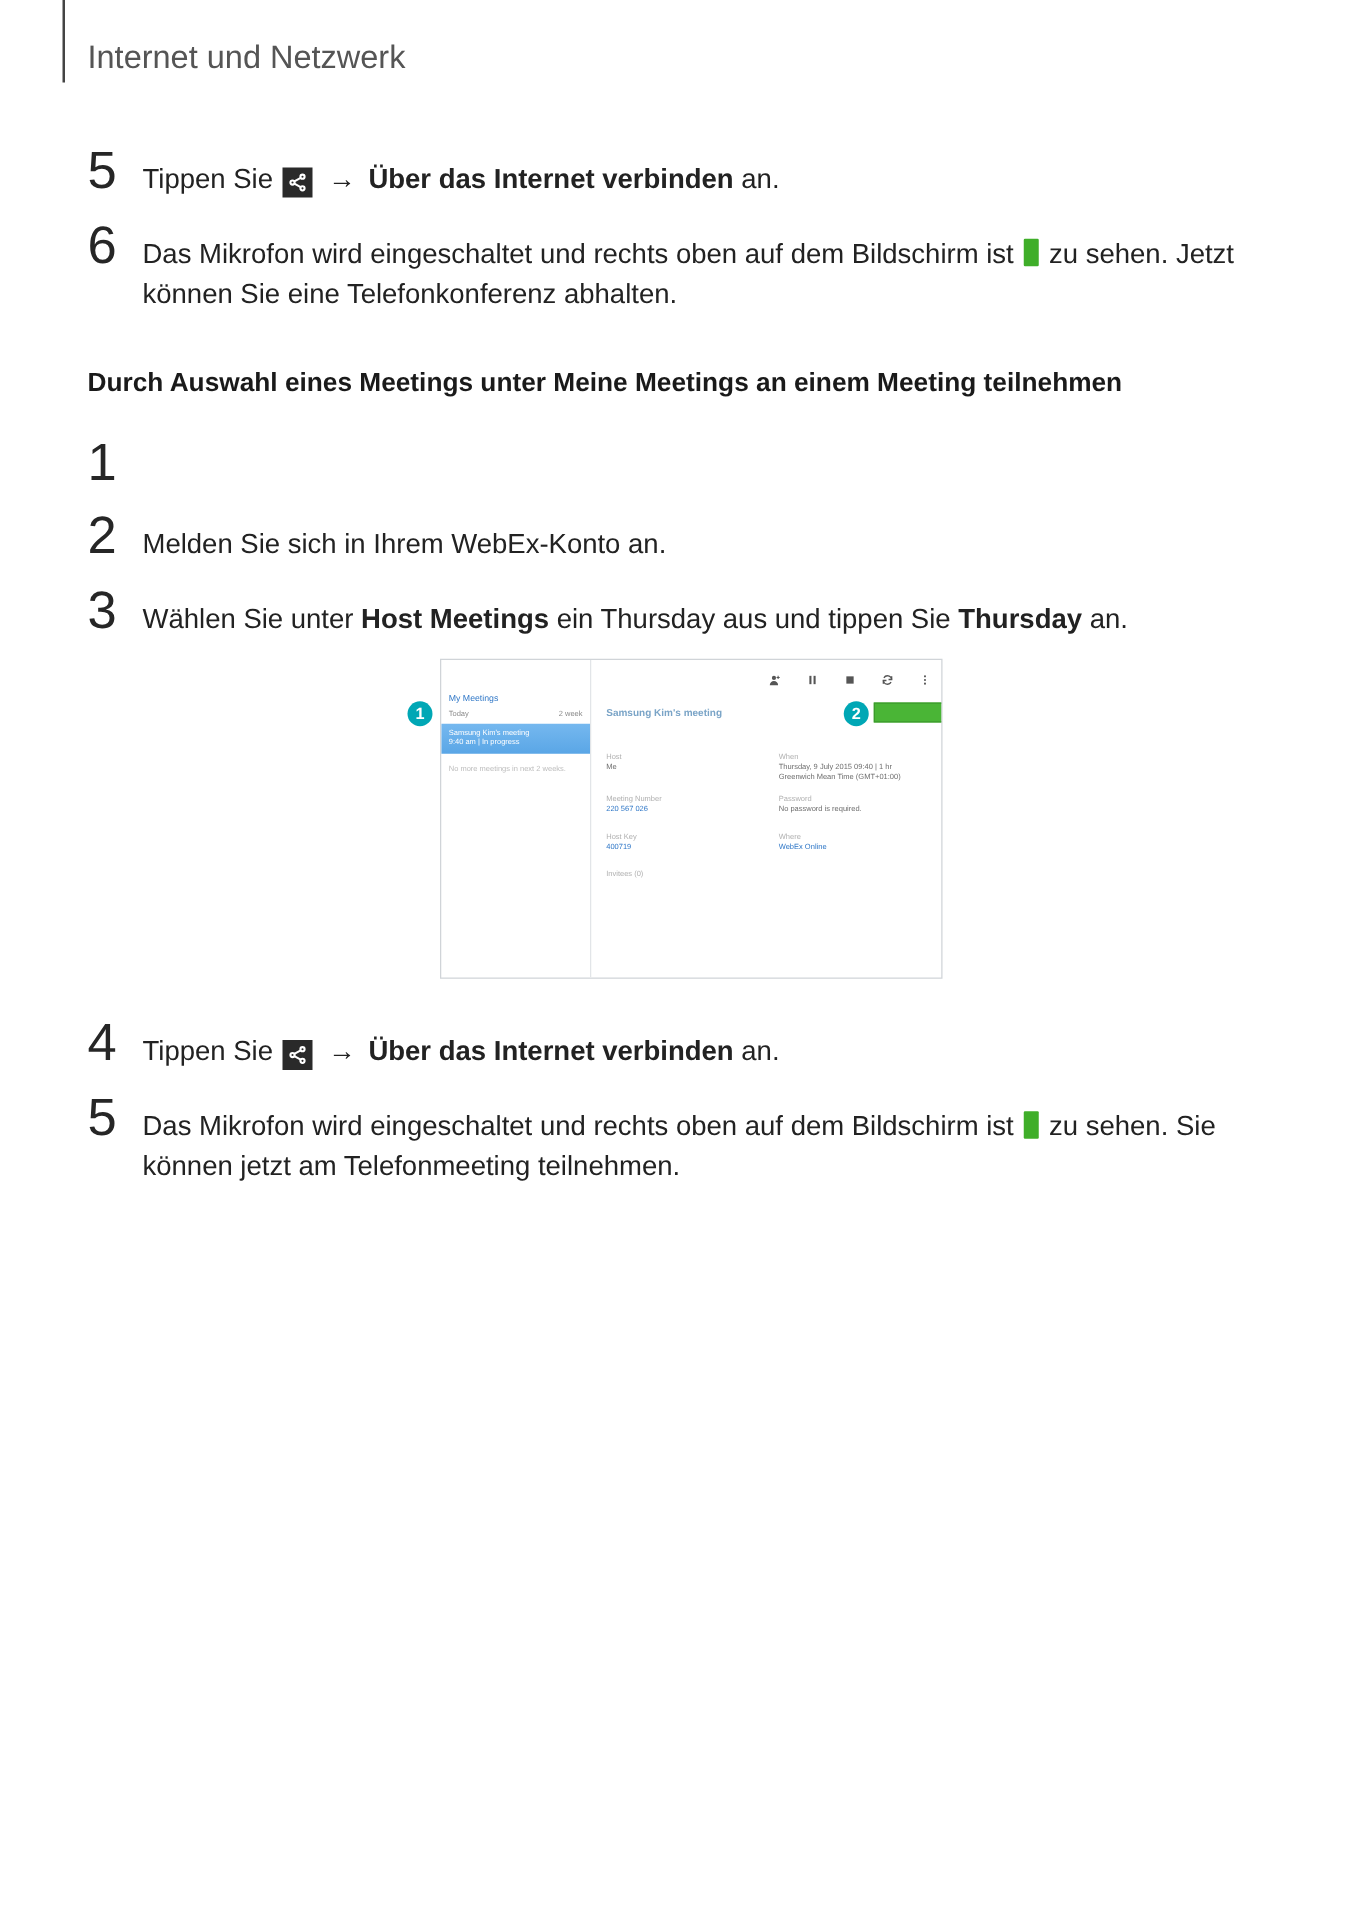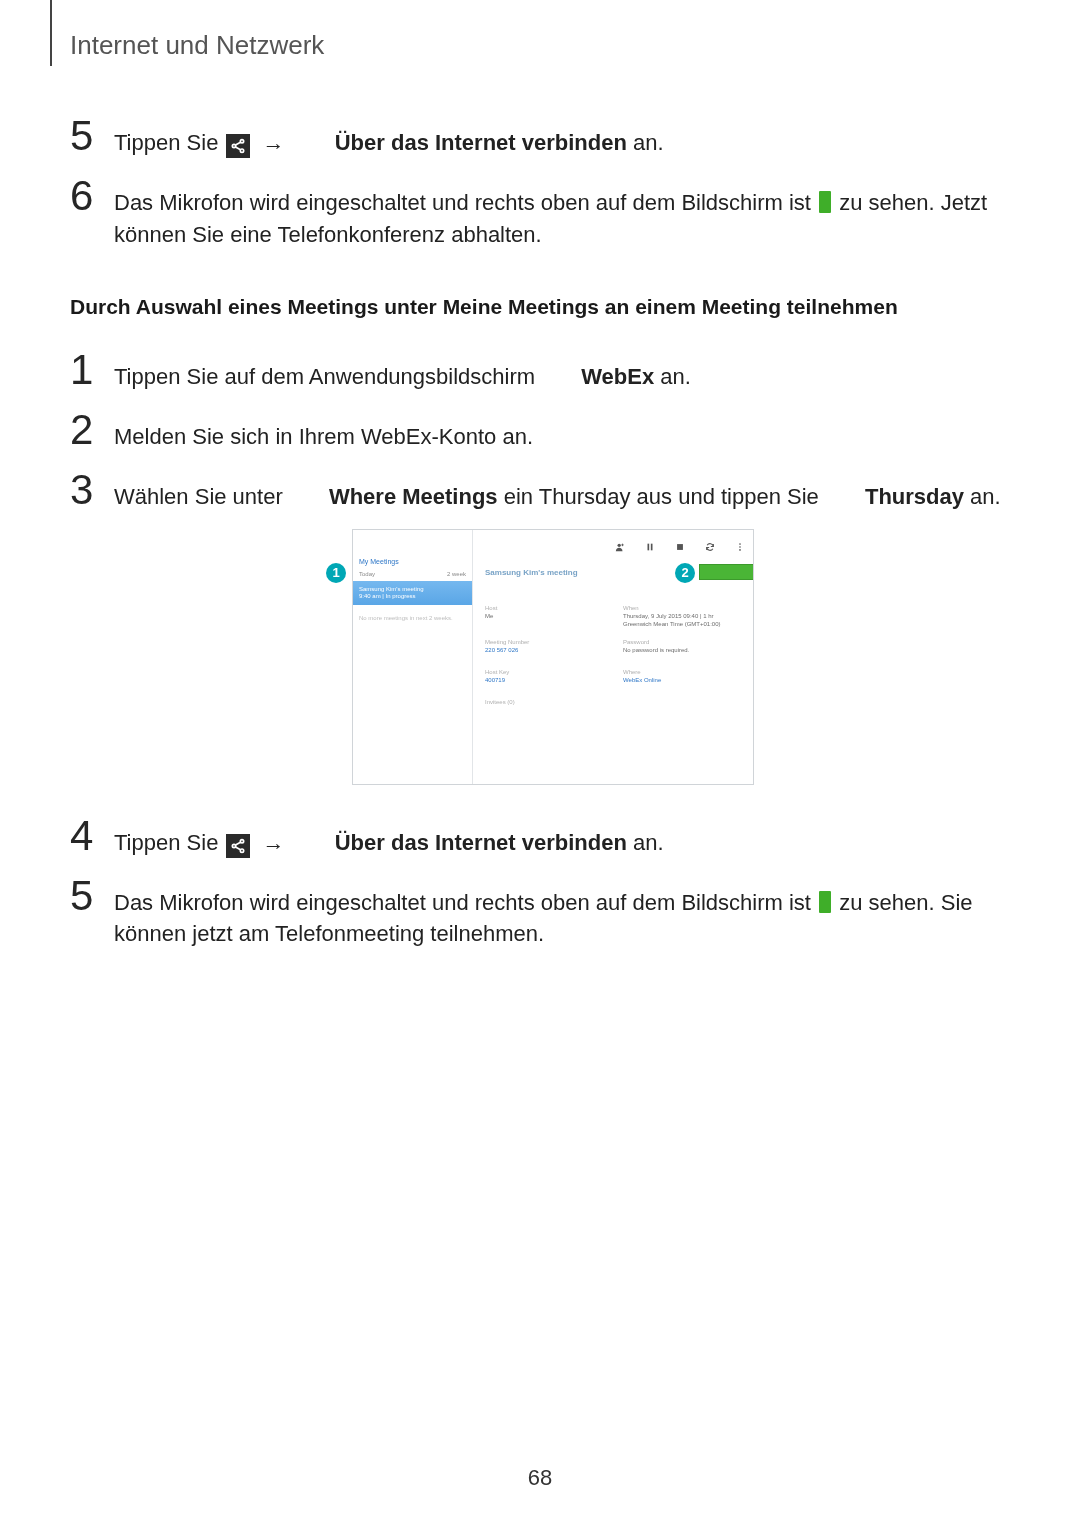--- a/index.html
+++ b/index.html
@@ -71,21 +71,21 @@
   .icon-share svg { display:block; }
   .icon-mic {
     display: inline-flex;
     width: 12px;
     height: 22px;
     background: #3fae29;
     vertical-align: -3px;
     margin: 0 2px;
     border-radius: 1px;
   }
-  .bold { font-weight: 700; margin-left: 40px; }
+  .bold { font-weight: 700; }
   .arrow { margin: 0 4px; }
   h3.sub {
     font-size: 21px;
     line-height: 1.35;
     font-weight: 700;
     margin: 42px 0 28px 0;
     color: #1a1a1a;
   }
 
   
@@ -242,34 +242,31 @@
         <span>Das Mikrofon wird eingeschaltet und rechts oben auf dem Bildschirm ist </span>
         <span class="icon-mic"></span>
         <span> zu sehen. Jetzt können Sie eine Telefonkonferenz abhalten.</span>
       </div>
     </div>
 
     <h3 class="sub">Durch Auswahl eines Meetings unter Meine Meetings an einem Meeting teilnehmen</h3>
 
     <div class="step">
       <div class="num">1</div>
-      <div class="text">
-        <span>Tippen Sie auf dem Anwendungsbildschirm </span><span class="bold">WebEx</span><span> an.</span>
-      </div>
     </div>
 
     <div class="step">
       <div class="num">2</div>
       <div class="text">Melden Sie sich in Ihrem WebEx-Konto an.</div>
     </div>
 
     <div class="step">
       <div class="num">3</div>
       <div class="text">
-        <span>Wählen Sie unter </span><span class="bold">Where Meetings</span><span> ein Thursday aus und tippen Sie </span><span class="bold">Thursday</span><span> an.</span>
+        <span>Wählen Sie unter </span><span class="bold">Host Meetings</span><span> ein Thursday aus und tippen Sie </span><span class="bold">Thursday</span><span> an.</span>
       </div>
     </div>
 
     <div class="shot-wrap">
       <div class="shot-outer">
         <span class="callout callout-left">1</span>
         <div class="shot">
           <span class="callout callout-2">2</span>
 
           <div class="topbar">
@@ -367,14 +364,13 @@
       <div class="num">5</div>
       <div class="text">
         <span>Das Mikrofon wird eingeschaltet und rechts oben auf dem Bildschirm ist </span>
         <span class="icon-mic"></span>
         <span> zu sehen. Sie können jetzt am Telefonmeeting teilnehmen.</span>
       </div>
     </div>
 
   </div>
 
-  <div class="page-num">68</div>
 </div>
 
 </body></html>

